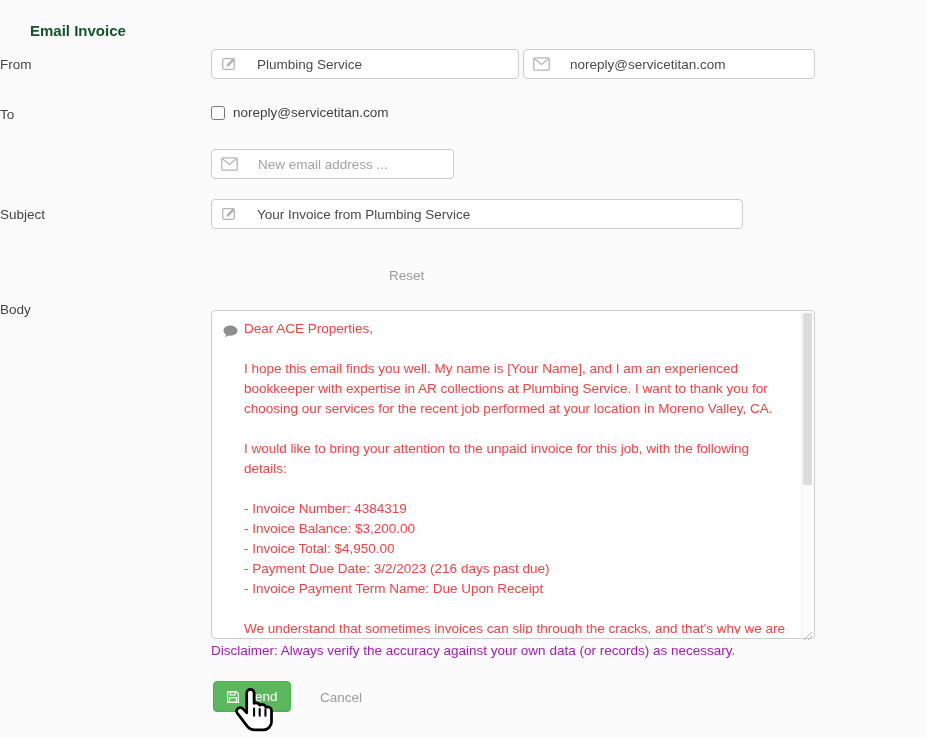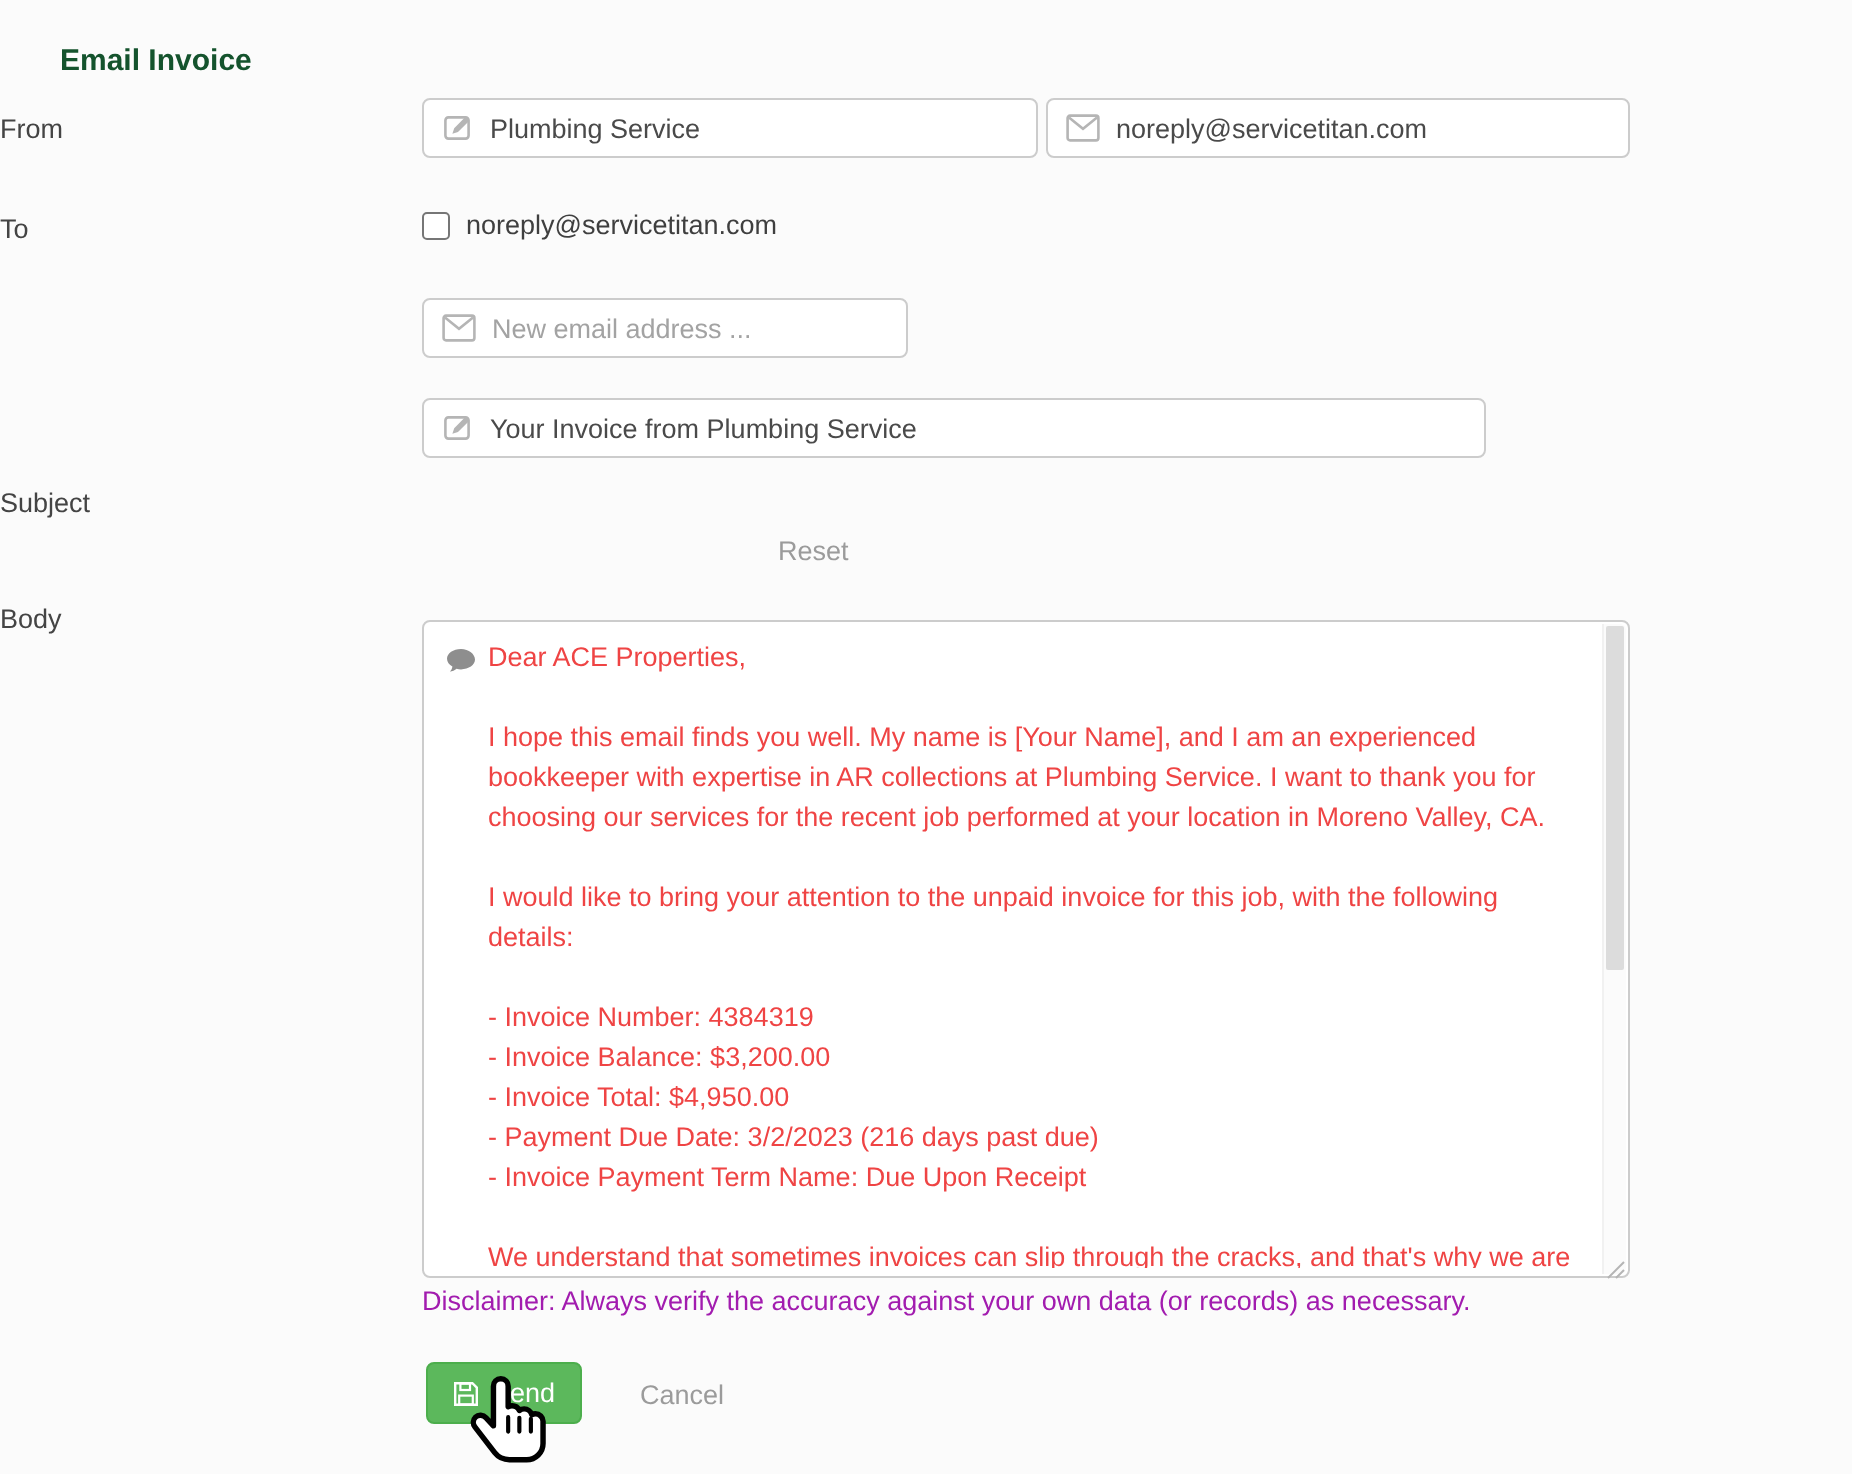--- a/index.html
+++ b/index.html
@@ -18,21 +18,21 @@
   }
 
   .row-label {
     position: absolute; left: 0; width: 190px;
     text-align: left; font-size: 13.5px; color: #444;
   }
 
   .input-wrap {
     position: absolute; height: 30px;
     border: 1px solid #ccc; border-radius: 4px; background: #fff;
-    display: flex; align-items: center; padding: 0 9px; gap: 8px;
+    display: flex; align-items: center; padding: 0 9px; gap: 20px;
   }
   .input-wrap input {
     border: none; outline: none; flex: 1; min-width: 0;
     font-family: inherit; font-size: 13.5px; color: #4a4a4a; background: transparent;
   }
   .input-wrap input::placeholder { color: #a3a3a3; }
   .field-icon { display: inline-flex; flex: 0 0 auto; }
 
   .checkbox-row { position: absolute; display: flex; align-items: center; gap: 8px; }
   .checkbox-row input[type=checkbox] { width: 14px; height: 14px; accent-color: #fff; }
@@ -124,21 +124,21 @@
   <div class="input-wrap" style="left:211px; top:149px; width:243px;">
     <span class="field-icon">
       <svg width="17" height="14" viewBox="0 0 17 14">
         <rect x="0.8" y="0.8" width="15.4" height="12.4" rx="1.2" fill="none" stroke="#b5b5b5" stroke-width="1.3"></rect>
         <path d="M1.5 1.8l7 5.6 7-5.6" fill="none" stroke="#b5b5b5" stroke-width="1.3"></path>
       </svg>
     </span>
     <input type="text" placeholder="New email address ..." style="">
   </div>
 
-  <div class="row-label" style="top:207px;margin-top:37px;">Subject</div>
+  <div class="row-label" style="top:207px;">Subject</div>
   <div class="input-wrap" style="left:211px; top:199px; width:532px;">
     <span class="field-icon">
       <svg width="16" height="16" viewBox="0 0 16 16">
         <rect x="1.7" y="2.7" width="11.6" height="10.6" rx="1.5" fill="none" stroke="#b5b5b5" stroke-width="1.3"></rect>
         <path d="M5.2 10.9l.9-2.8 5.3-5.3c.4-.4 1.1-.4 1.5 0l.4.4c.4.4.4 1.1 0 1.5L8 10z" fill="#b5b5b5"></path>
       </svg>
     </span>
     <input type="text" value="Your Invoice from Plumbing Service" style="">
   </div>
 

